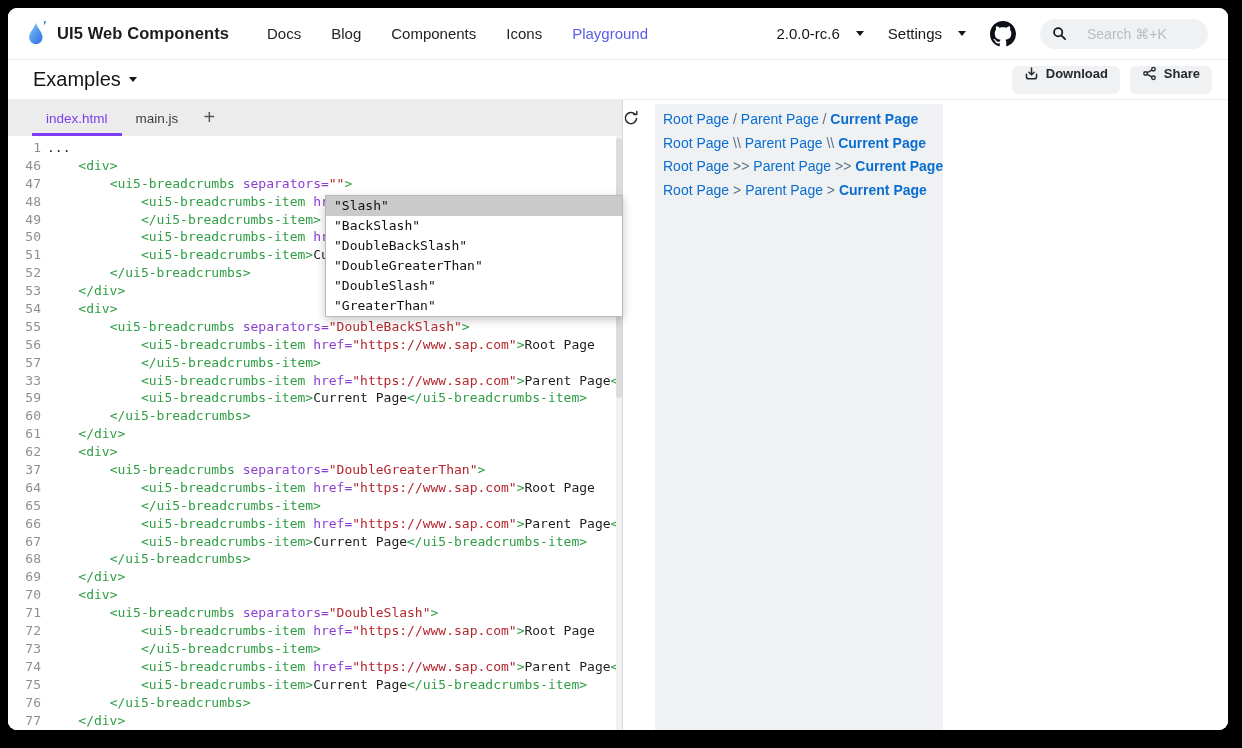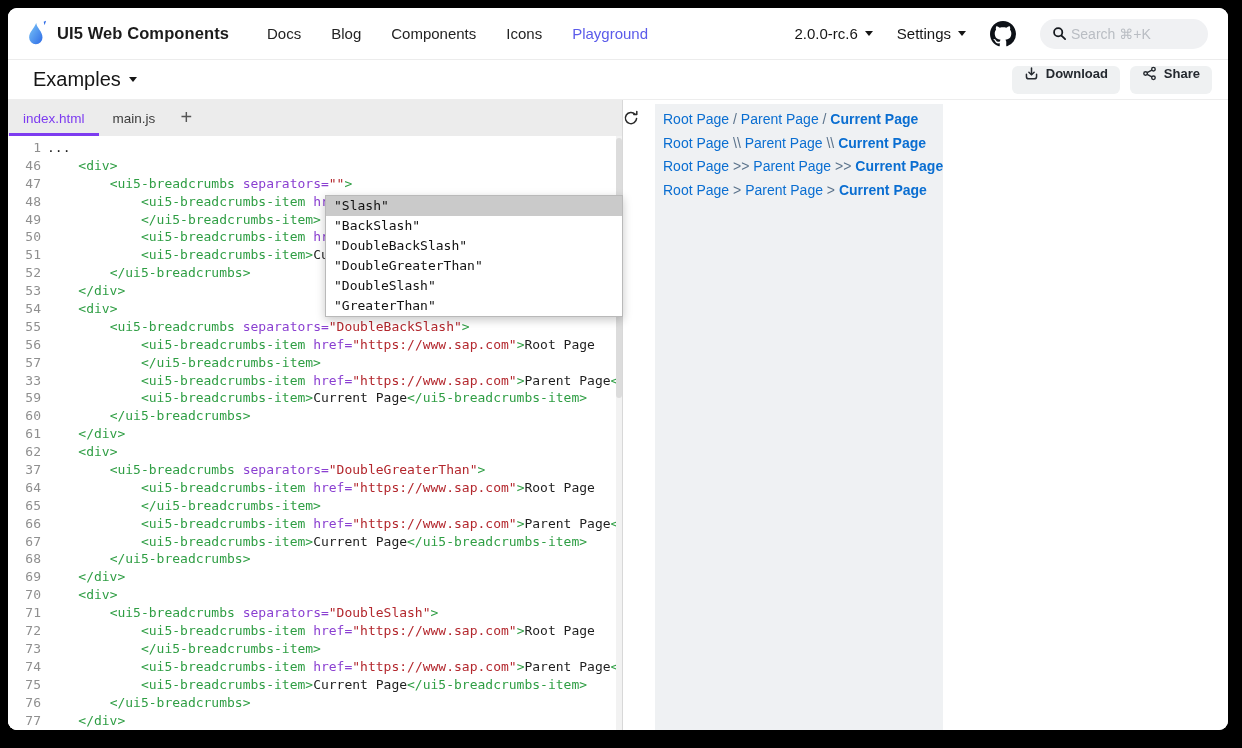--- a/index.html
+++ b/index.html
@@ -7,36 +7,36 @@
   .app { position:absolute; left:8px; top:8px; width:1220px; height:722px; background:#fff; border-radius:9px; overflow:hidden; display:flex; flex-direction:column; }
 
   
   .navbar { height:52px; flex:none; display:flex; align-items:center; padding:0 20px 0 18px; border-bottom:1px solid #ececec; background:#fff; }
   .brand { display:flex; align-items:center; gap:9px; margin-right:38px; }
   .brand-title { font-size:16.5px; font-weight:700; color:#1b1b1b; letter-spacing:.1px; }
   .nav-links { display:flex; align-items:center; gap:30px; }
   .nav-link { font-size:15px; font-weight:500; color:#232323; cursor:pointer; }
   .nav-link.active { color:var(--nav-active); }
   .nav-right { margin-left:auto; display:flex; align-items:center; gap:24px; }
-  .nav-drop { display:flex; align-items:center; gap:7px; font-size:15px; font-weight:500; color:#161616; cursor:pointer; }
+  .nav-drop { display:flex; align-items:center; gap:16px; font-size:15px; font-weight:500; color:#161616; cursor:pointer; }
   .caret { width:0; height:0; border-left:4.5px solid transparent; border-right:4.5px solid transparent; border-top:5.5px solid #161616; display:inline-block; }
-  .search-pill { width:168px; height:30px; border-radius:15px; background:#f0f1f3; display:flex; align-items:center; gap:4px; padding:0 12px; }
+  .search-pill { width:168px; height:30px; border-radius:15px; background:#f0f1f3; display:flex; align-items:center; gap:20px; padding:0 12px; }
   .search-pill input { border:none; background:transparent; outline:none; font-size:14px; color:#444; width:110px; font-family:"Liberation Sans",sans-serif; }
   .search-pill input::placeholder { color:#b9bdc3; }
 
   
   .subbar { height:40px; flex:none; display:flex; align-items:center; padding:0 16px 0 25px; background:#fff; border-bottom:1px solid #ededed; }
   .examples { display:flex; align-items:center; gap:8px; font-size:20px; font-weight:500; color:#161616; cursor:pointer; }
   .actions { margin-left:auto; display:flex; align-items:center; gap:10px; }
   .btn { height:28px; border:none; border-radius:6px; background:#eff1f2; display:flex; align-items:flex-start; gap:7px; padding:0 12px; font-family:"Liberation Sans",sans-serif; font-size:13px; font-weight:700; color:#24292f; cursor:pointer; }
 
   
   .main { flex:1; display:flex; min-height:0; }
   .editor { width:615px; flex:none; border-right:1px solid #d8d8d8; position:relative; display:flex; flex-direction:column; background:#fff; }
-  .tabbar { height:36px; flex:none; background:#ececec; display:flex; align-items:stretch; padding-left:1px; }
+  .tabbar { height:36px; flex:none; background:#ececec; display:flex; align-items:stretch; padding-left:24px; }
   .tab { padding:3px 14px 0 14px; display:flex; align-items:center; font-size:13.5px; color:#3c3c3c; border-bottom:3px solid transparent; cursor:pointer; }
   .tab.active { color:var(--accent); border-bottom-color:var(--accent); }
   .tab-add { width:34px; display:flex; align-items:center; justify-content:center; font-size:20px; color:#555; cursor:pointer; padding-bottom:2px; }
 
   .code { flex:1; position:relative; padding-top:3px; overflow:hidden; background:#fff; }
   .cl { display:flex; height:17.9px; line-height:17.9px; font-family:"DejaVu Sans Mono",monospace; font-size:13px; white-space:pre; }
   .g { width:39px; flex:none; text-align:right; padding-right:6px; color:#8f8f8f; user-select:none; }
   .t { color:#1f1f1f; overflow:hidden; }
   .tk-t { color:var(--tag); }
   .tk-a { color:var(--attr); }

